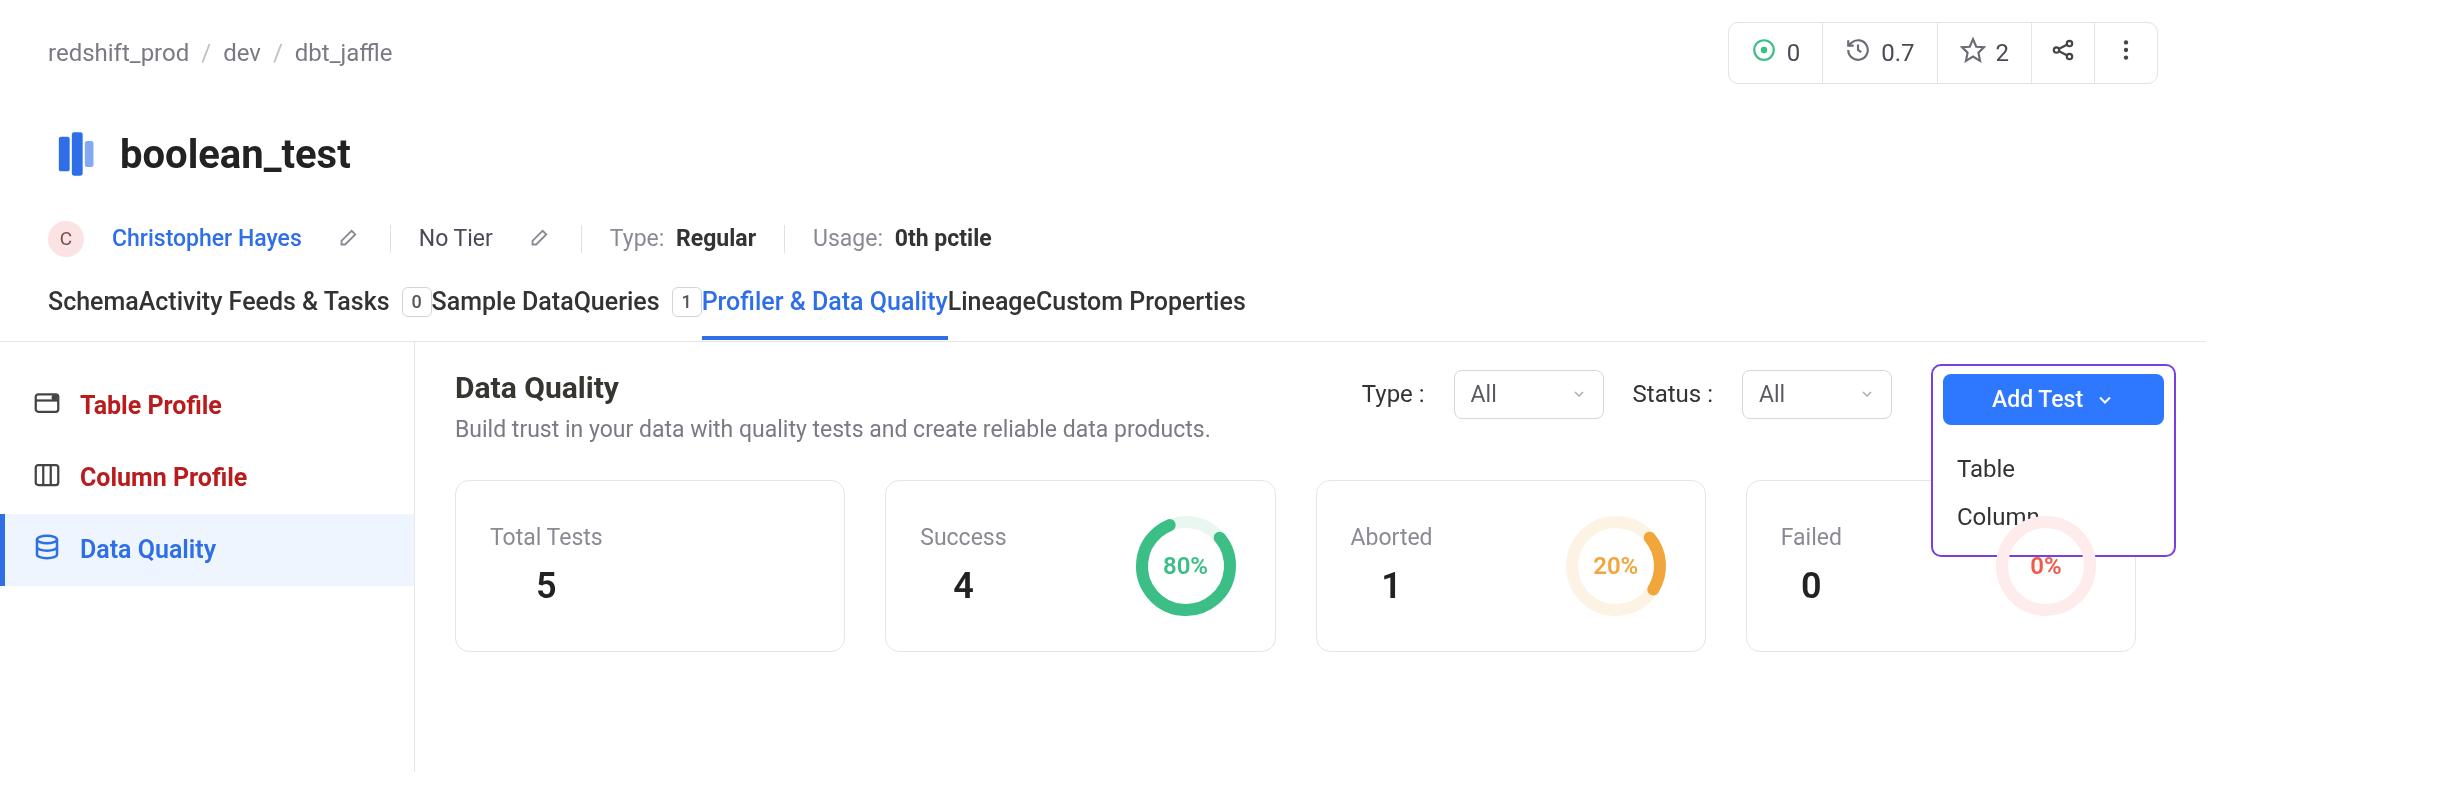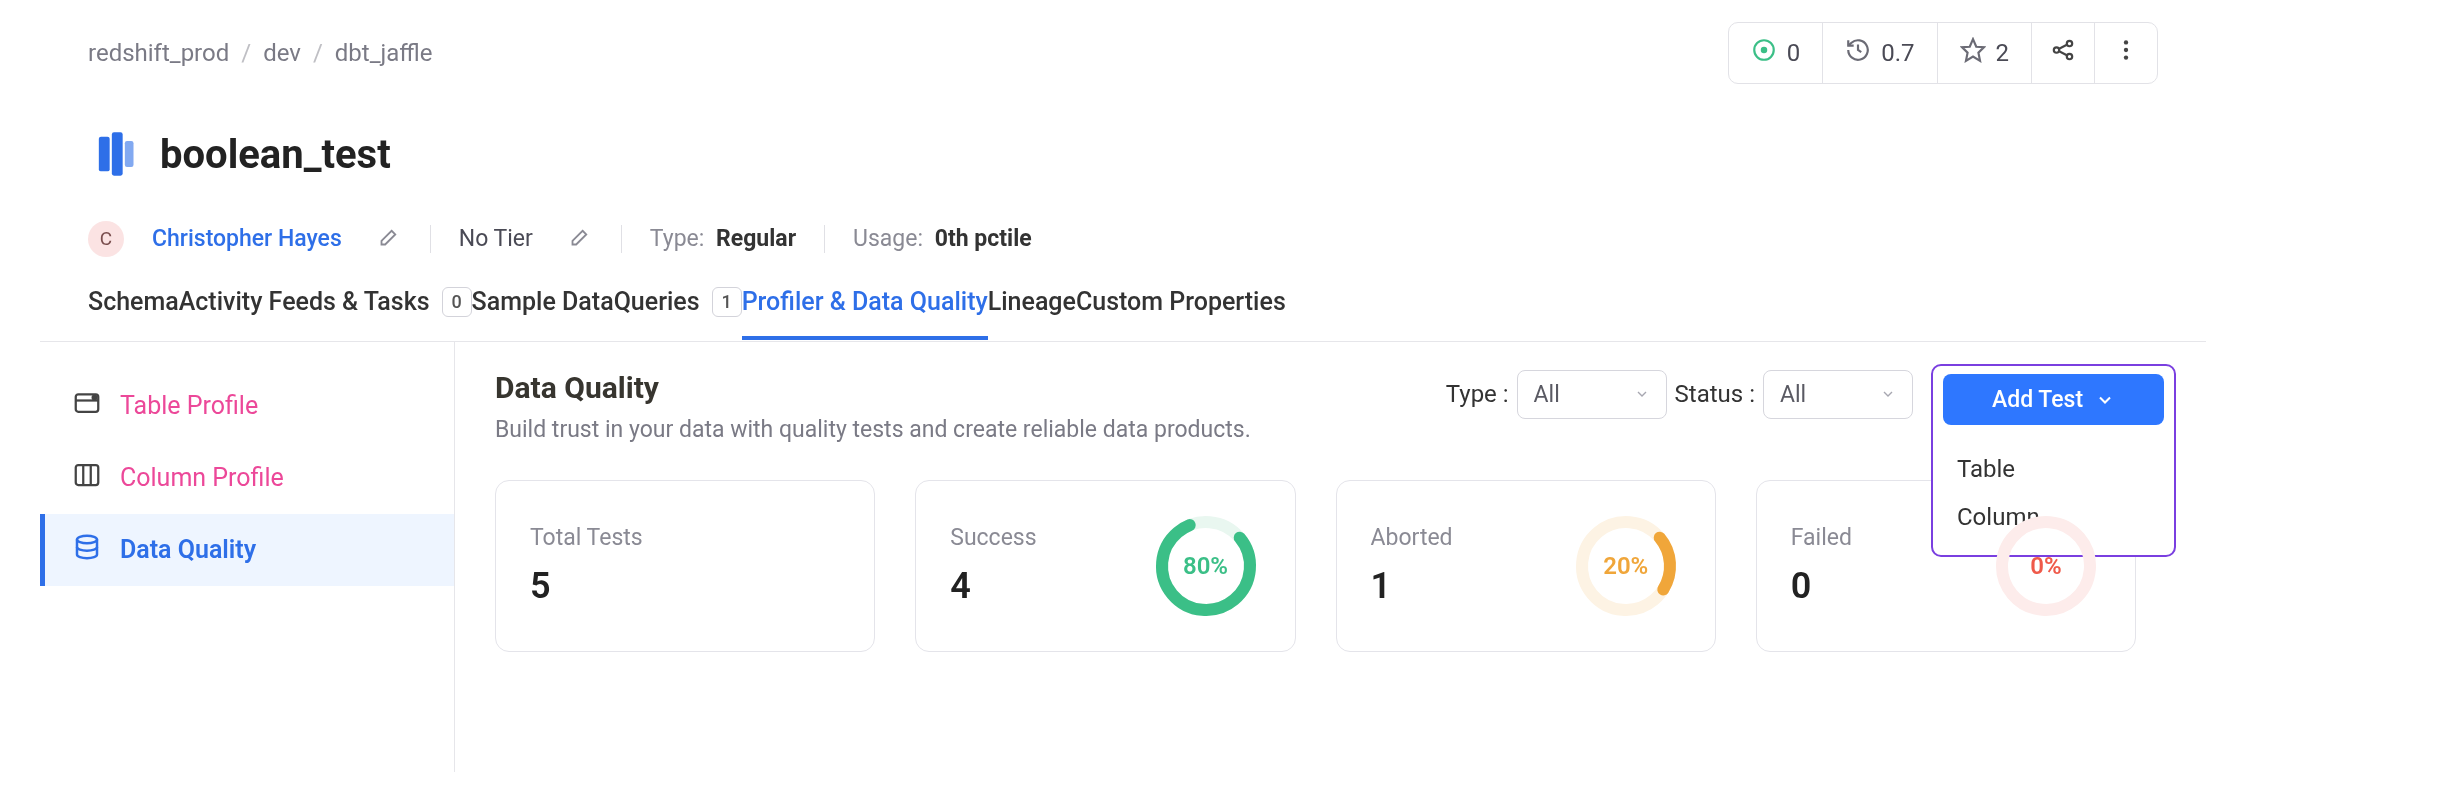--- a/index.html
+++ b/index.html
@@ -3,21 +3,21 @@
 <meta charset="utf-8">
 <style>
   * { box-sizing: border-box; }
   body {
     margin: 0;
     font-family: -apple-system, BlinkMacSystemFont, "Segoe UI", Roboto, "Helvetica Neue", sans-serif;
     background: #fff;
     color: #37352f;
     font-size: 22px;
   }
-  .page { width: 2206px; padding-left: 40px; }
+  .page { width: 2206px; }
   
   .top-row {
     display: flex;
     justify-content: space-between;
     align-items: center;
     padding: 22px 48px 0 48px;
   }
   .breadcrumb {
     display: flex;
     align-items: center;
@@ -118,22 +118,23 @@
   .sidebar {
     width: 415px;
     padding: 28px 0;
     border-right: 1px solid #e6e6ea;
     min-height: 430px;
   }
   .side-item {
     display: flex; align-items: center; gap: 18px;
     padding: 18px 32px;
     font-size: 25px;
-    color: #ec4899;
+    color: #b91c1c;
     cursor: pointer;
+    font-weight: bold;
   }
   .side-item.active {
     background: #eef5ff;
     color: #2e6fe8;
     font-weight: 600;
     border-left: 5px solid #2e6fe8;
     padding-left: 27px;
   }
   .side-item svg { width: 30px; height: 30px; flex:0 0 30px; }
   
@@ -144,21 +145,21 @@
   }
   .content-header {
     display: flex;
     justify-content: space-between;
     align-items: flex-start;
     gap: 40px;
     margin-bottom: 28px;
   }
   .dq-title { font-size: 30px; font-weight: 700; margin: 0 0 8px 0;}
   .dq-desc { color: #7a7a85; font-size: 23px; line-height: 1.45; max-width: 760px; }
-  .controls { display: flex; align-items: center; gap: 8px; }
+  .controls { display: flex; align-items: center; gap: 29px; }
   .ctrl-label { font-size: 24px; color: #333; }
   .select {
     display: flex; justify-content: space-between;
     gap: 20px;
     border: 1px solid #d6d6dd; border-radius: 8px;
     padding: 10px 16px;
     font-size: 23px; color: #5a5a63;
     min-width: 150px;
     background: #fff;
   }
@@ -186,21 +187,21 @@
   }
   .dropdown-wrap .btn-primary { width: 100%; justify-content: center; }
   .dd-menu { margin-top: 20px; }
   .dd-item {
     padding: 10px 14px;
     font-size: 24px;
     color: #333;
     cursor: pointer;
   }
   
-  .cards { display: flex; gap: 40px; margin-top: 34px; padding-right: 30px; }
+  .cards { display: flex; gap: 40px; margin-top: 34px; padding-right: 30px; text-align: center; }
   .card {
     flex: 1;
     border: 1px solid #e4e4ea;
     border-radius: 14px;
     padding: 30px 34px;
     display: flex;
     align-items: center;
     justify-content: space-between;
     min-height: 155px;
   }

